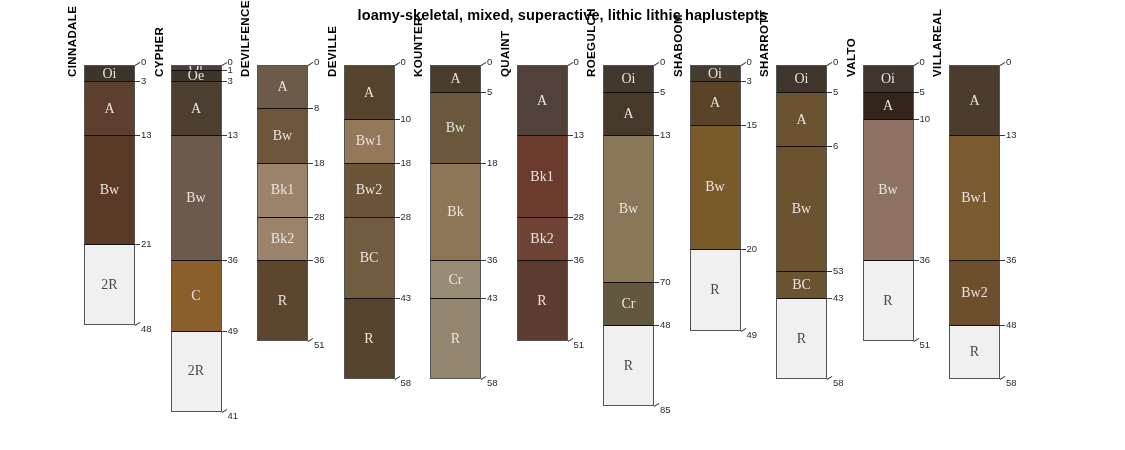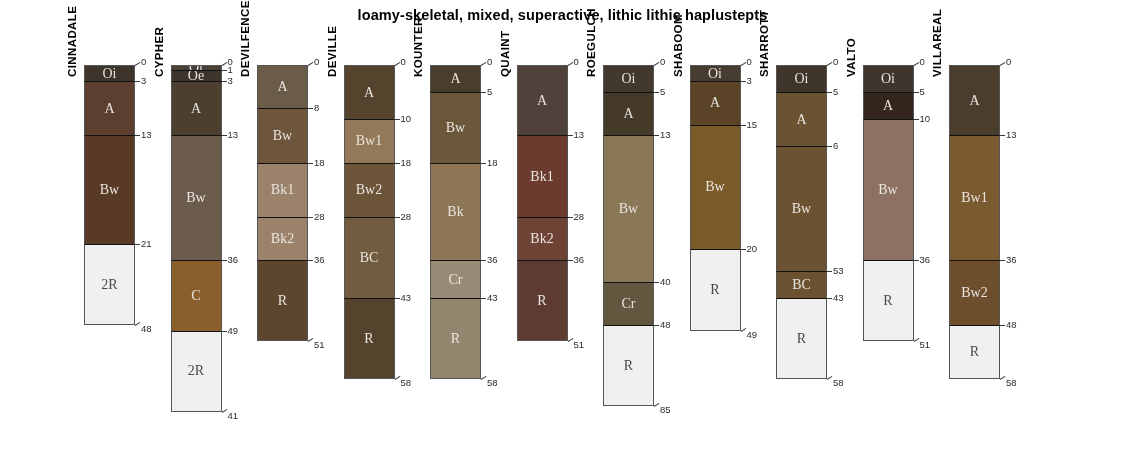--- a/index.html
+++ b/index.html
@@ -319,21 +319,21 @@
         </div>
       </div>
       <div class="axis">
         <div class="tick slant" style="top: 65px;"></div>
         <div class="tlab" style="top: 57px;">0</div>
         <div class="tick" style="top: 92.1px;"></div>
         <div class="tlab" style="top: 87.1px;">5</div>
         <div class="tick" style="top: 135.46px;"></div>
         <div class="tlab" style="top: 130.46px;">13</div>
         <div class="tick" style="top: 281.8px;"></div>
-        <div class="tlab" style="top: 276.8px;">40</div>
+        <div class="tlab" style="top: 276.8px;">70</div>
         <div class="tick" style="top: 325.16px;"></div>
         <div class="tlab" style="top: 320.16px;">48</div>
         <div class="tick slant" style="top: 406.46px;"></div>
         <div class="tlab" style="top: 405.46px;">85</div>
       </div>
     </div>
     <div class="profile" style="left: 667.5px;">
       <div class="pname" style="left: 16px; top: 65px;">SHABOOM</div>
       <div class="col">
         <div class="hz first" style="top: 65px; height: 16.26px; background: rgb(70, 60, 48);">

